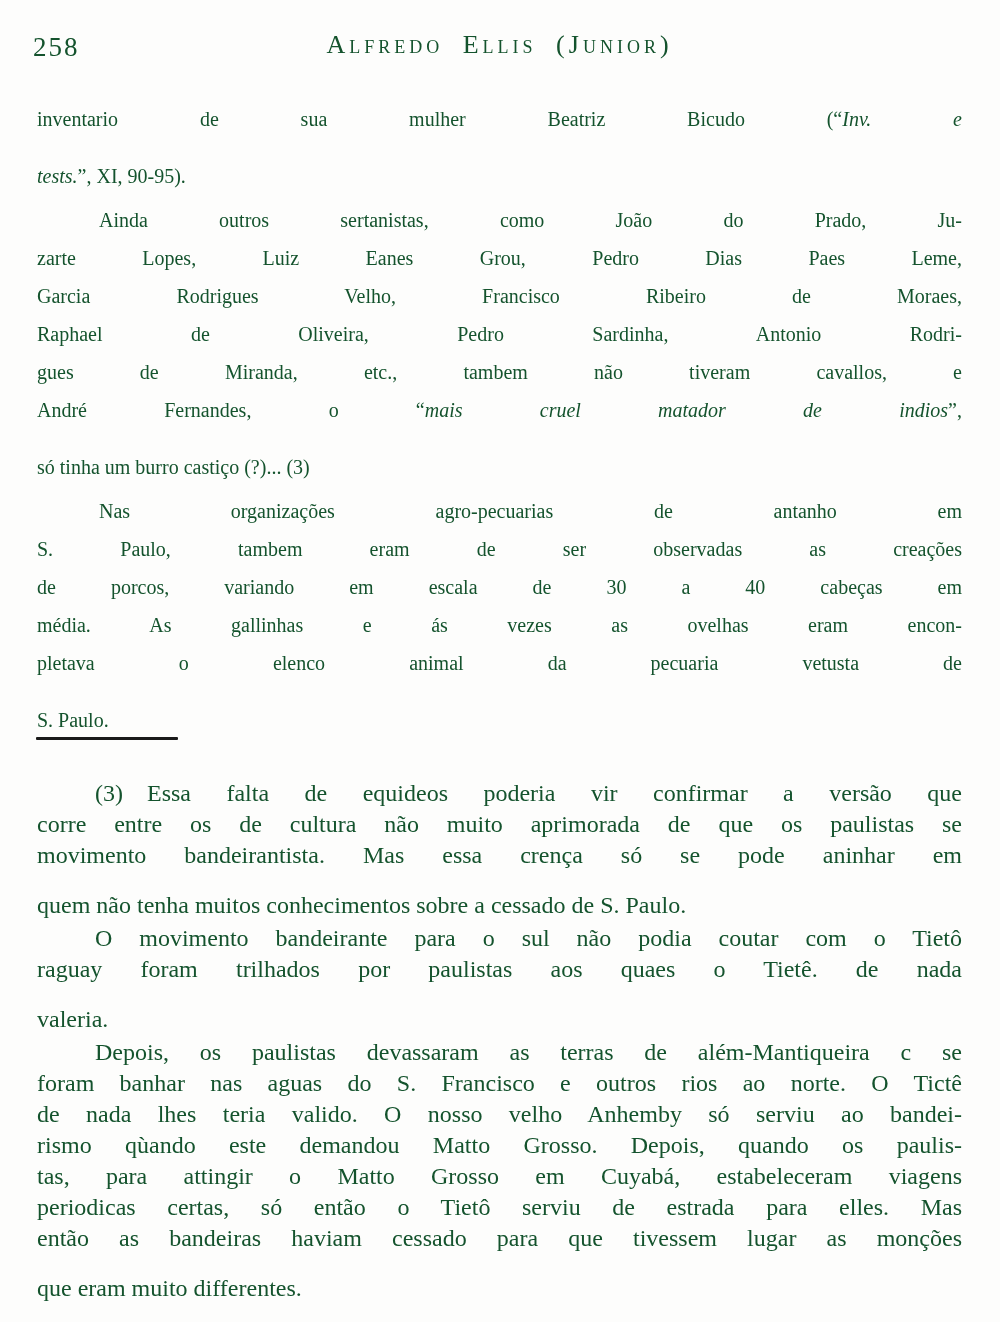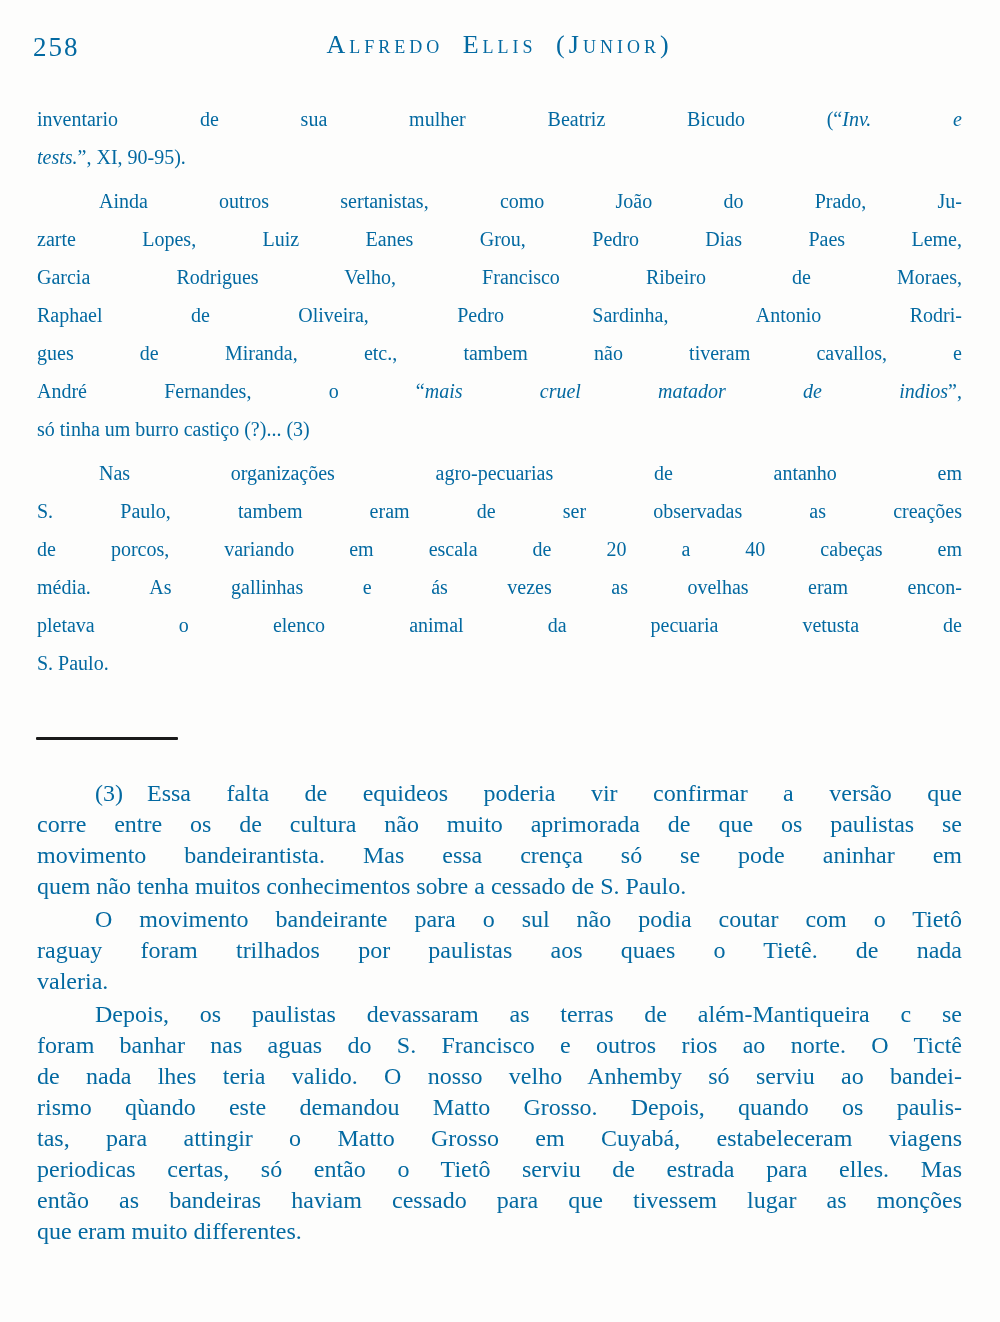--- a/index.html
+++ b/index.html
@@ -1,20 +1,20 @@
 <!DOCTYPE html>
 <html><head>
 <meta charset="utf-8">
 <style>
   html,body{margin:0;padding:0;background:#e8e8e8;}
   .page{
     position:relative;
     width:1000px;height:1322px;
     background:#fdfdfc;
-    color:#0369a1;
+    color:#14532d;
     font-family:"Liberation Serif","DejaVu Serif",serif;
     overflow:hidden;
     margin:0 auto;
   }
   
   .running-head{
     position:absolute;top:30px;left:37px;width:925px;height:34px;
     text-align:center;
   }
   .pagenum{
@@ -33,21 +33,21 @@
   .para{margin:0;}
   .para + .para{margin-top:6px;}
   .line{
     display:block;
     font-size:20px;
     line-height:38px;
     text-align:justify;
     text-align-last:justify;
     white-space:normal;
   }
-  .line.last{text-align-last:left;}
+  .line.last{text-align-last:left;margin-top:19px;}
   .line.ind{text-indent:62px;}
   .it{font-style:italic;}
   
   .fn-rule{
     position:absolute;top:737px;left:36px;
     width:142px;height:3px;
     background:#1a1a1a;border-radius:1px;
   }
   
   .footnote{position:absolute;top:778px;left:37px;width:925px;}
@@ -82,21 +82,21 @@
       <span class="line">Garcia Rodrigues Velho, Francisco Ribeiro de Moraes,</span>
       <span class="line">Raphael de Oliveira, Pedro Sardinha, Antonio Rodri-</span>
       <span class="line">gues de Miranda, etc., tambem não tiveram cavallos, e</span>
       <span class="line"><span>André Fernandes, o “</span><span class="it">mais cruel matador de indios</span><span>”,</span></span>
       <span class="line last">só tinha um burro castiço (?)... (3)</span>
     </div>
 
     <div class="para">
       <span class="line ind">Nas organizações agro-pecuarias de antanho em</span>
       <span class="line">S. Paulo, tambem eram de ser observadas as creações</span>
-      <span class="line">de porcos, variando em escala de 20 a 40 cabeças em</span>
+      <span class="line">de porcos, variando em escala de 30 a 40 cabeças em</span>
       <span class="line">média. As gallinhas e ás vezes as ovelhas eram encon-</span>
       <span class="line">pletava o elenco animal da pecuaria vetusta de</span>
       <span class="line last">S. Paulo.</span>
     </div>
 
   </main>
 
   <div class="fn-rule"></div>
 
   <section class="footnote">

